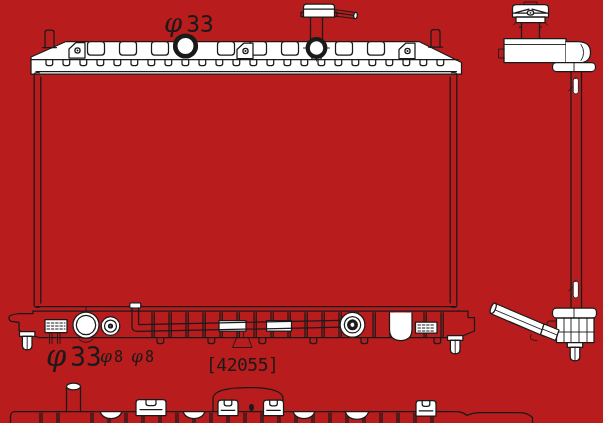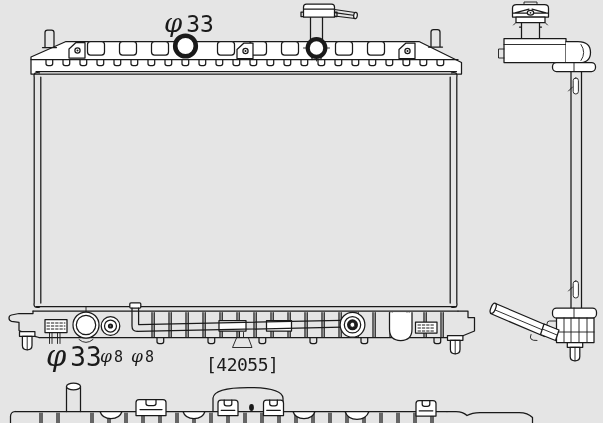--- a/index.html
+++ b/index.html
@@ -1,16 +1,16 @@
 <!DOCTYPE html>
 <html><head>
 <meta charset="utf-8">
 <style>
   html,body{margin:0;padding:0;background:#ffffff;}
-  .stage{position:relative;width:603px;height:423px;background:#e5e5e5;overflow:hidden;
+  .stage{position:relative;width:603px;height:423px;background:#b91c1c;overflow:hidden;
          font-family:"DejaVu Sans",sans-serif;}
   svg{position:absolute;left:0;top:0;}
   svg path,svg rect,svg circle,svg ellipse{fill:none;stroke:#1a1a1a;stroke-width:1.25;
       stroke-linecap:round;stroke-linejoin:round;}
   .w{fill:#ffffff;}
   .fdot{fill:#1a1a1a;stroke:none;}
   .thick{stroke-width:4.6;}
   .thick2{stroke-width:4.2;}
   .thin{stroke-width:0.9;}
   .dash{stroke-dasharray:2.5,1.8;stroke-width:1;}

